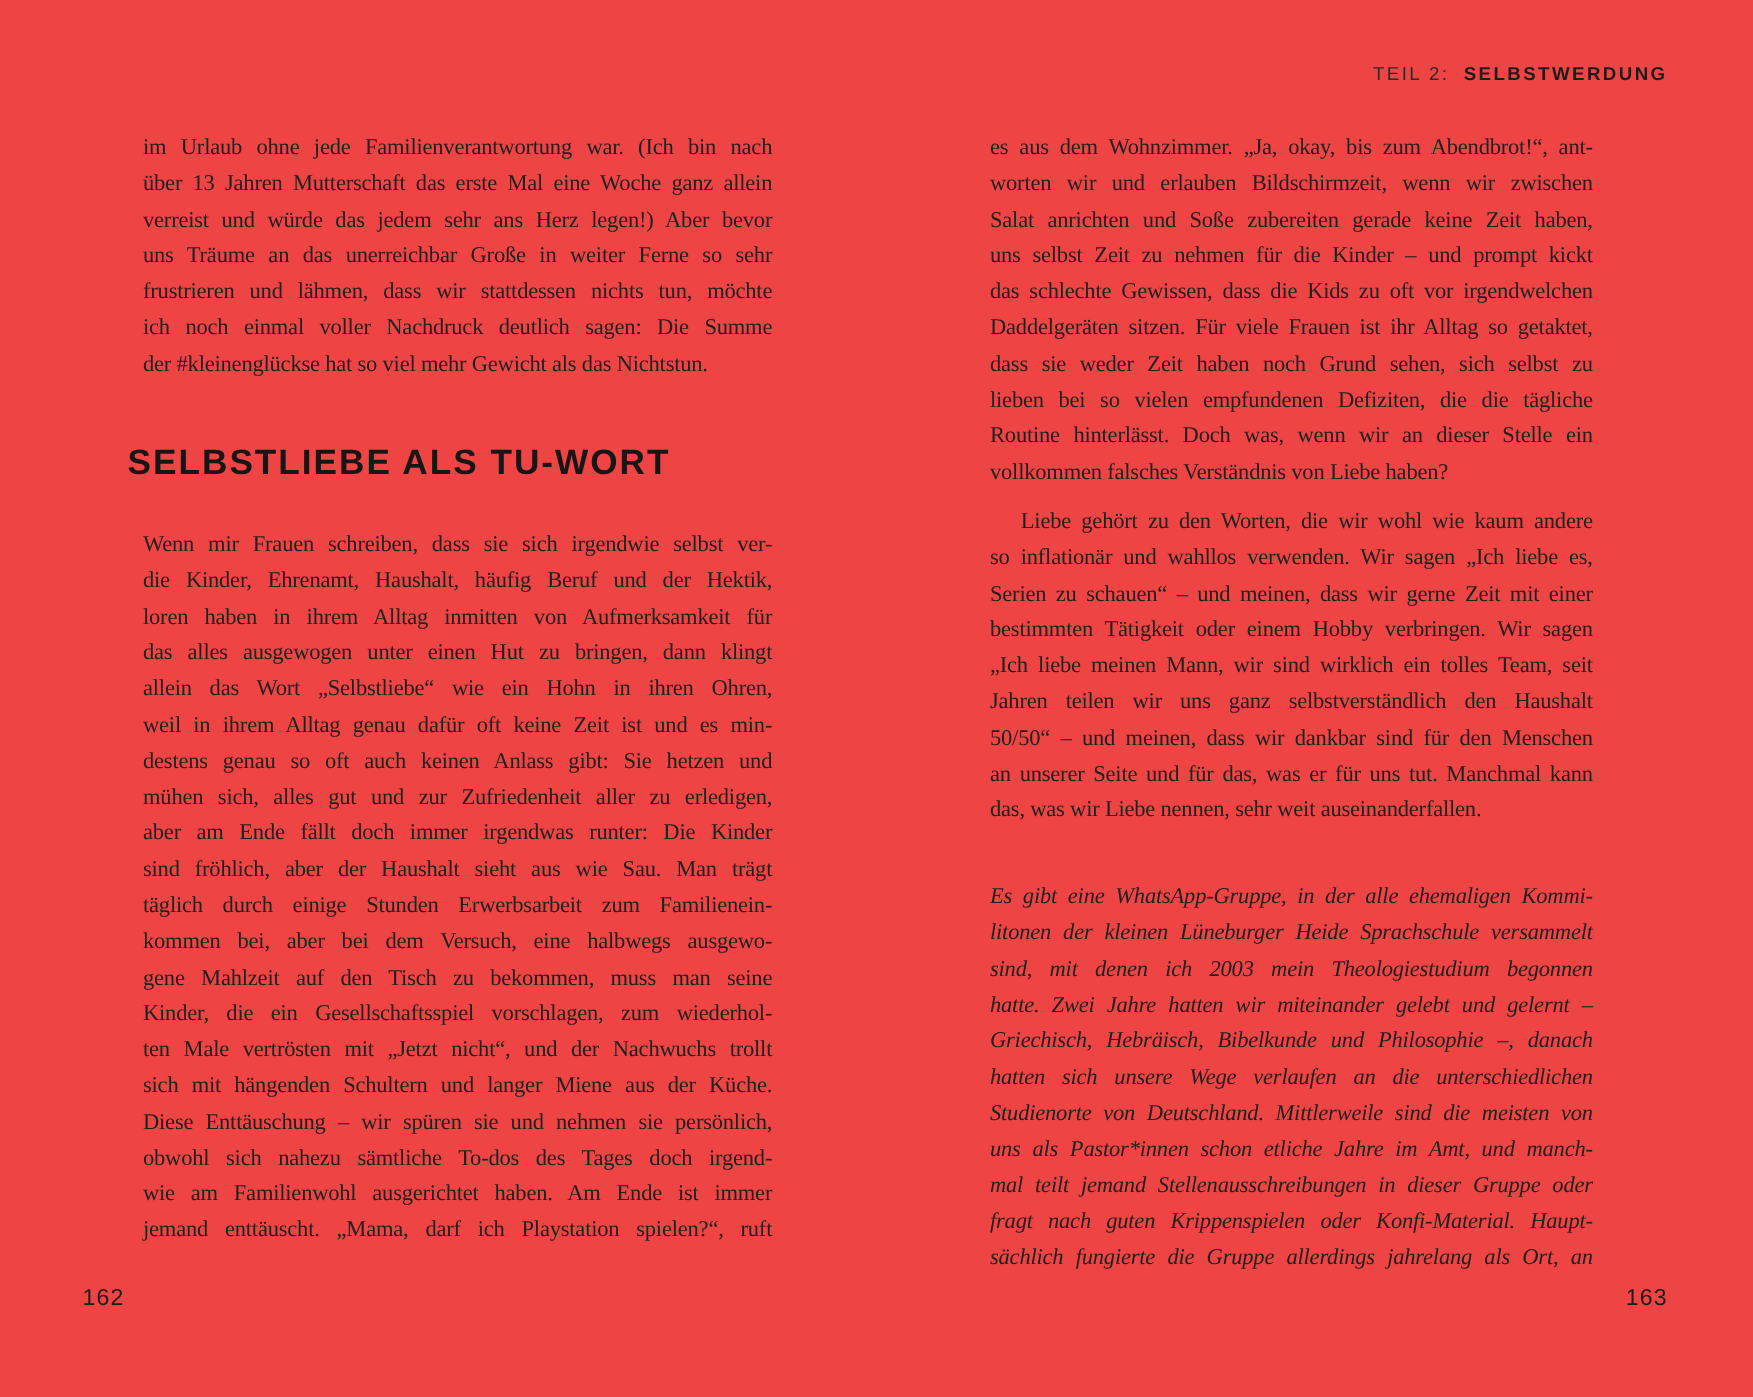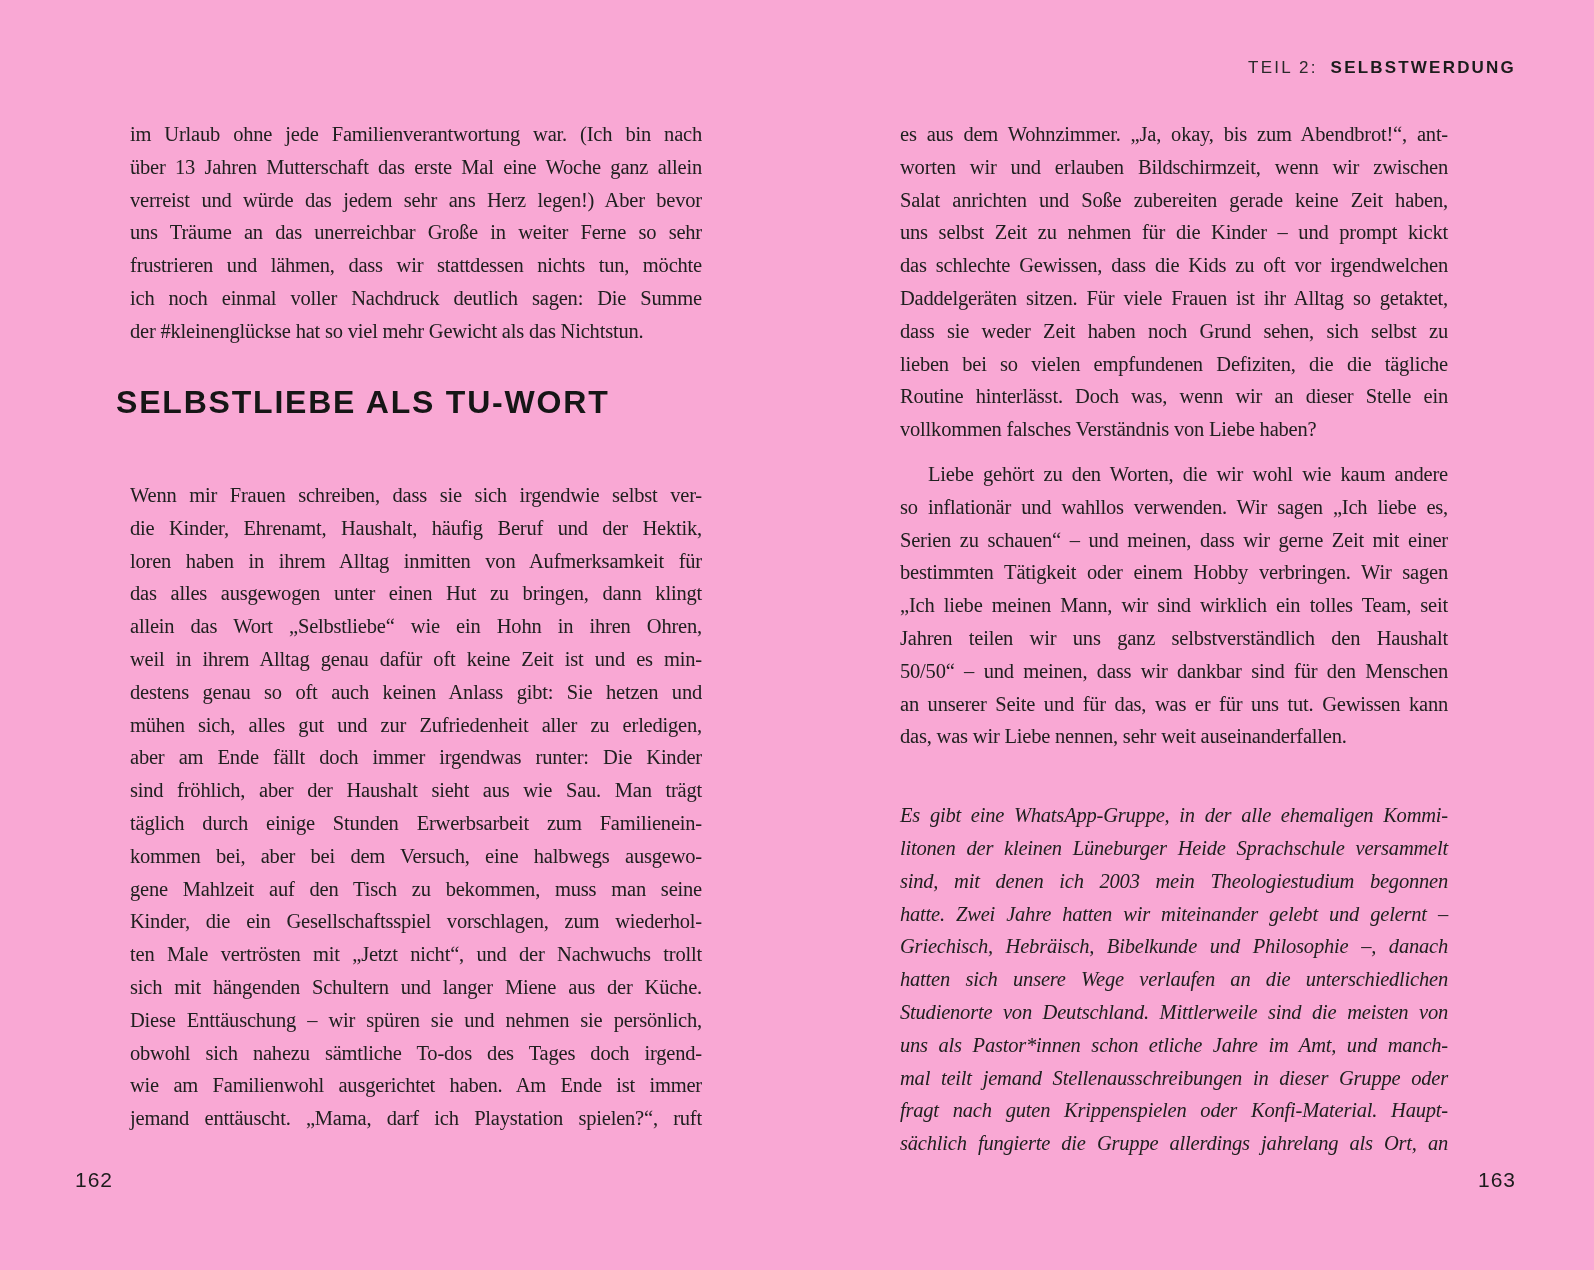--- a/index.html
+++ b/index.html
@@ -4,21 +4,21 @@
 <style>
   html, body {
     margin: 0;
     padding: 0;
     background: #ffffff;
   }
   .spread {
     position: relative;
     width: 1594px;
     height: 1270px;
-    background: #f9a8d4;
+    background: #ef4444;
     color: #202020;
     font-family: "Liberation Serif", "DejaVu Serif", serif;
     overflow: hidden;
   }
   
   .running-header {
     position: absolute;
     top: 58px;
     right: 78px;
     font-family: "Liberation Sans", "DejaVu Sans", sans-serif;
@@ -51,21 +51,21 @@
   .line.final {
     text-align: right;
     text-align-last: left;
   }
   .line.indent { text-indent: 28px; }
 
   
   .chapter-heading {
     position: absolute;
     left: 116px;
-    top: 384px;
+    top: 402px;
     margin: 0;
     font-family: "Liberation Sans", "DejaVu Sans", sans-serif;
     font-weight: 700;
     font-size: 32px;
     letter-spacing: 1.8px;
     color: #161616;
     white-space: nowrap;
   }
 
   
@@ -140,21 +140,21 @@
         <div class="line final">vollkommen falsches Verständnis von Liebe haben?</div>
       </section>
     <section class="para">
         <div class="line indent">Liebe gehört zu den Worten, die wir wohl wie kaum andere</div>
         <div class="line">so inflationär und wahllos verwenden. Wir sagen „Ich liebe es,</div>
         <div class="line">Serien zu schauen“ – und meinen, dass wir gerne Zeit mit einer</div>
         <div class="line">bestimmten Tätigkeit oder einem Hobby verbringen. Wir sagen</div>
         <div class="line">„Ich liebe meinen Mann, wir sind wirklich ein tolles Team, seit</div>
         <div class="line">Jahren teilen wir uns ganz selbstverständlich den Haushalt</div>
         <div class="line">50/50“ – und meinen, dass wir dankbar sind für den Menschen</div>
-        <div class="line">an unserer Seite und für das, was er für uns tut. Gewissen kann</div>
+        <div class="line">an unserer Seite und für das, was er für uns tut. Manchmal kann</div>
         <div class="line final">das, was wir Liebe nennen, sehr weit auseinanderfallen.</div>
       </section>
     <section class="para gap-before">
         <div class="line">Es gibt eine WhatsApp-Gruppe, in der alle ehemaligen Kommi-</div>
         <div class="line">litonen der kleinen Lüneburger Heide Sprachschule versammelt</div>
         <div class="line">sind, mit denen ich 2003 mein Theologiestudium begonnen</div>
         <div class="line">hatte. Zwei Jahre hatten wir miteinander gelebt und gelernt –</div>
         <div class="line">Griechisch, Hebräisch, Bibelkunde und Philosophie –, danach</div>
         <div class="line">hatten sich unsere Wege verlaufen an die unterschiedlichen</div>
         <div class="line">Studienorte von Deutschland. Mittlerweile sind die meisten von</div>

